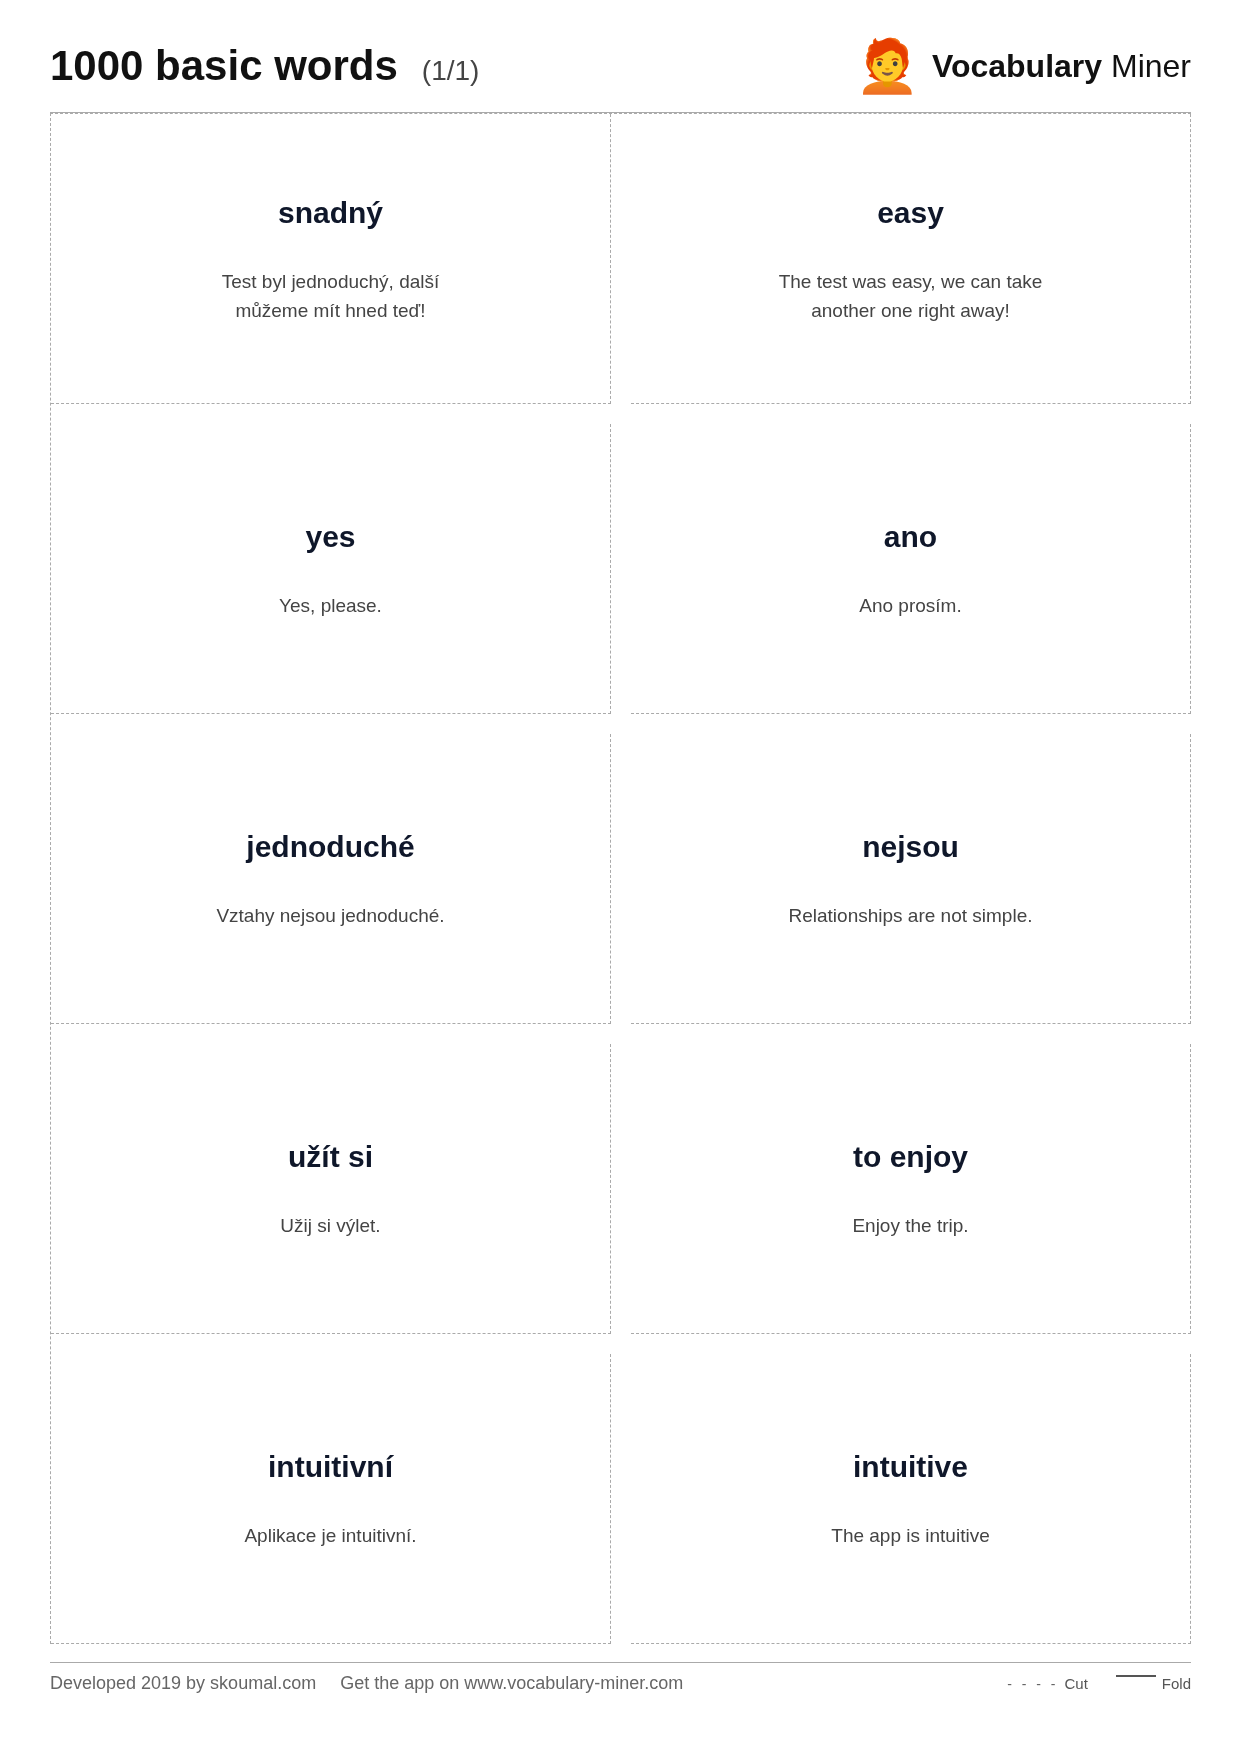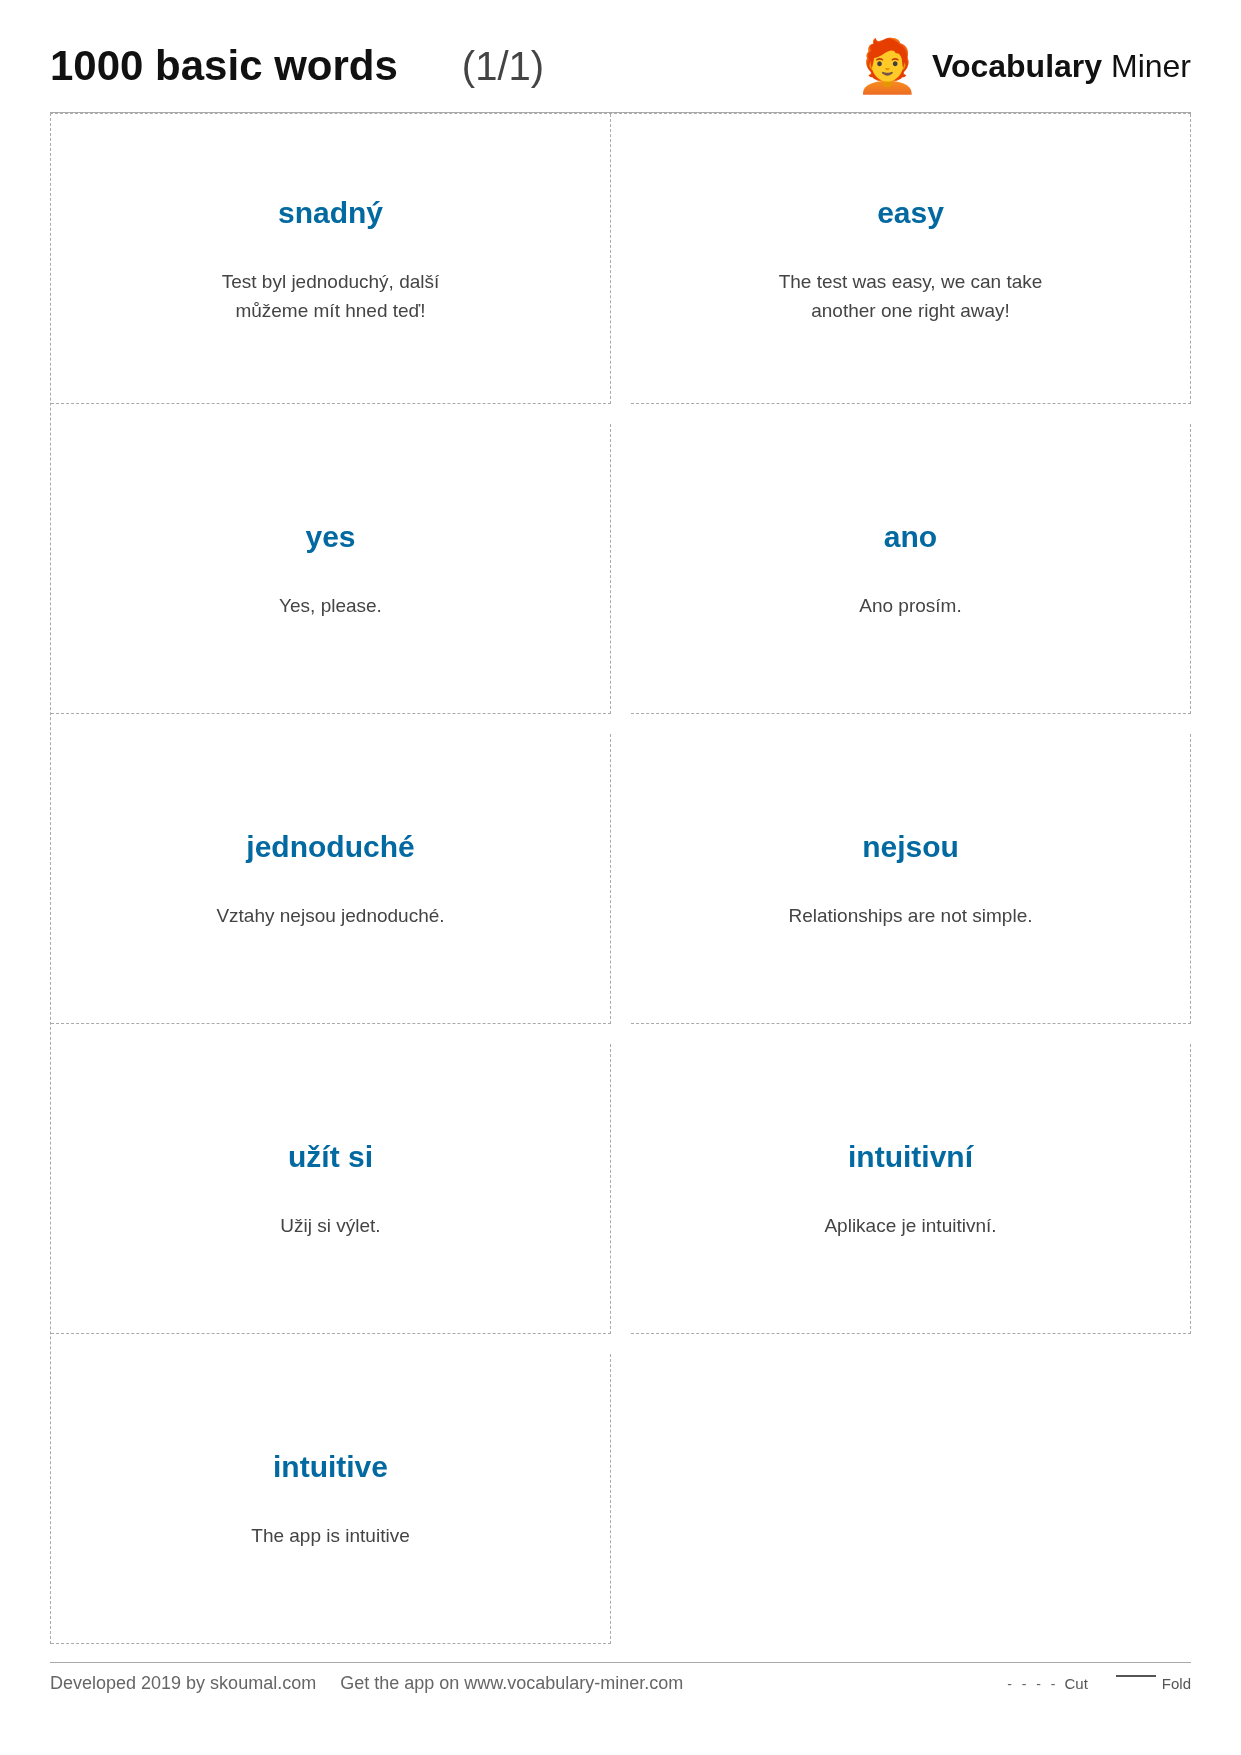--- a/index.html
+++ b/index.html
@@ -26,24 +26,23 @@
       gap: 24px;
     }
 
     .header-title {
       font-size: 42px;
       font-weight: 900;
       color: #111;
     }
 
     .header-count {
-      font-size: 40px;
+      font-size: 28px;
       font-weight: 400;
       color: #444;
-      margin-left: 40px;
     }
 
     .header-right {
       display: flex;
       align-items: center;
       gap: 12px;
     }
 
     .brand-logo {
       font-size: 52px;
@@ -81,21 +80,21 @@
       align-items: center;
       justify-content: center;
       padding: 40px 50px 36px 50px;
       min-height: 290px;
       text-align: center;
     }
 
     .card-word {
       font-size: 30px;
       font-weight: 900;
-      color: #0369a1;
+      color: #0f172a;
       margin-bottom: 18px;
     }
 
     .card-sentence {
       font-size: 19px;
       font-weight: 400;
       color: #444;
       line-height: 1.5;
     }
 
@@ -190,20 +189,24 @@
     <div class="card-sentence">Vztahy nejsou jednoduché.</div>
   </div>
   <div class="card">
     <div class="card-word">nejsou</div>
     <div class="card-sentence">Relationships are not simple.</div>
   </div>
 
   <div class="card">
     <div class="card-word">užít si</div>
     <div class="card-sentence">Užij si výlet.</div>
+  </div>
+  <div class="card">
+    <div class="card-word">to enjoy</div>
+    <div class="card-sentence">Enjoy the trip.</div>
   </div>
 
   <div class="card">
     <div class="card-word">intuitivní</div>
     <div class="card-sentence">Aplikace je intuitivní.</div>
   </div>
   <div class="card">
     <div class="card-word">intuitive</div>
     <div class="card-sentence">The app is intuitive</div>
   </div>

